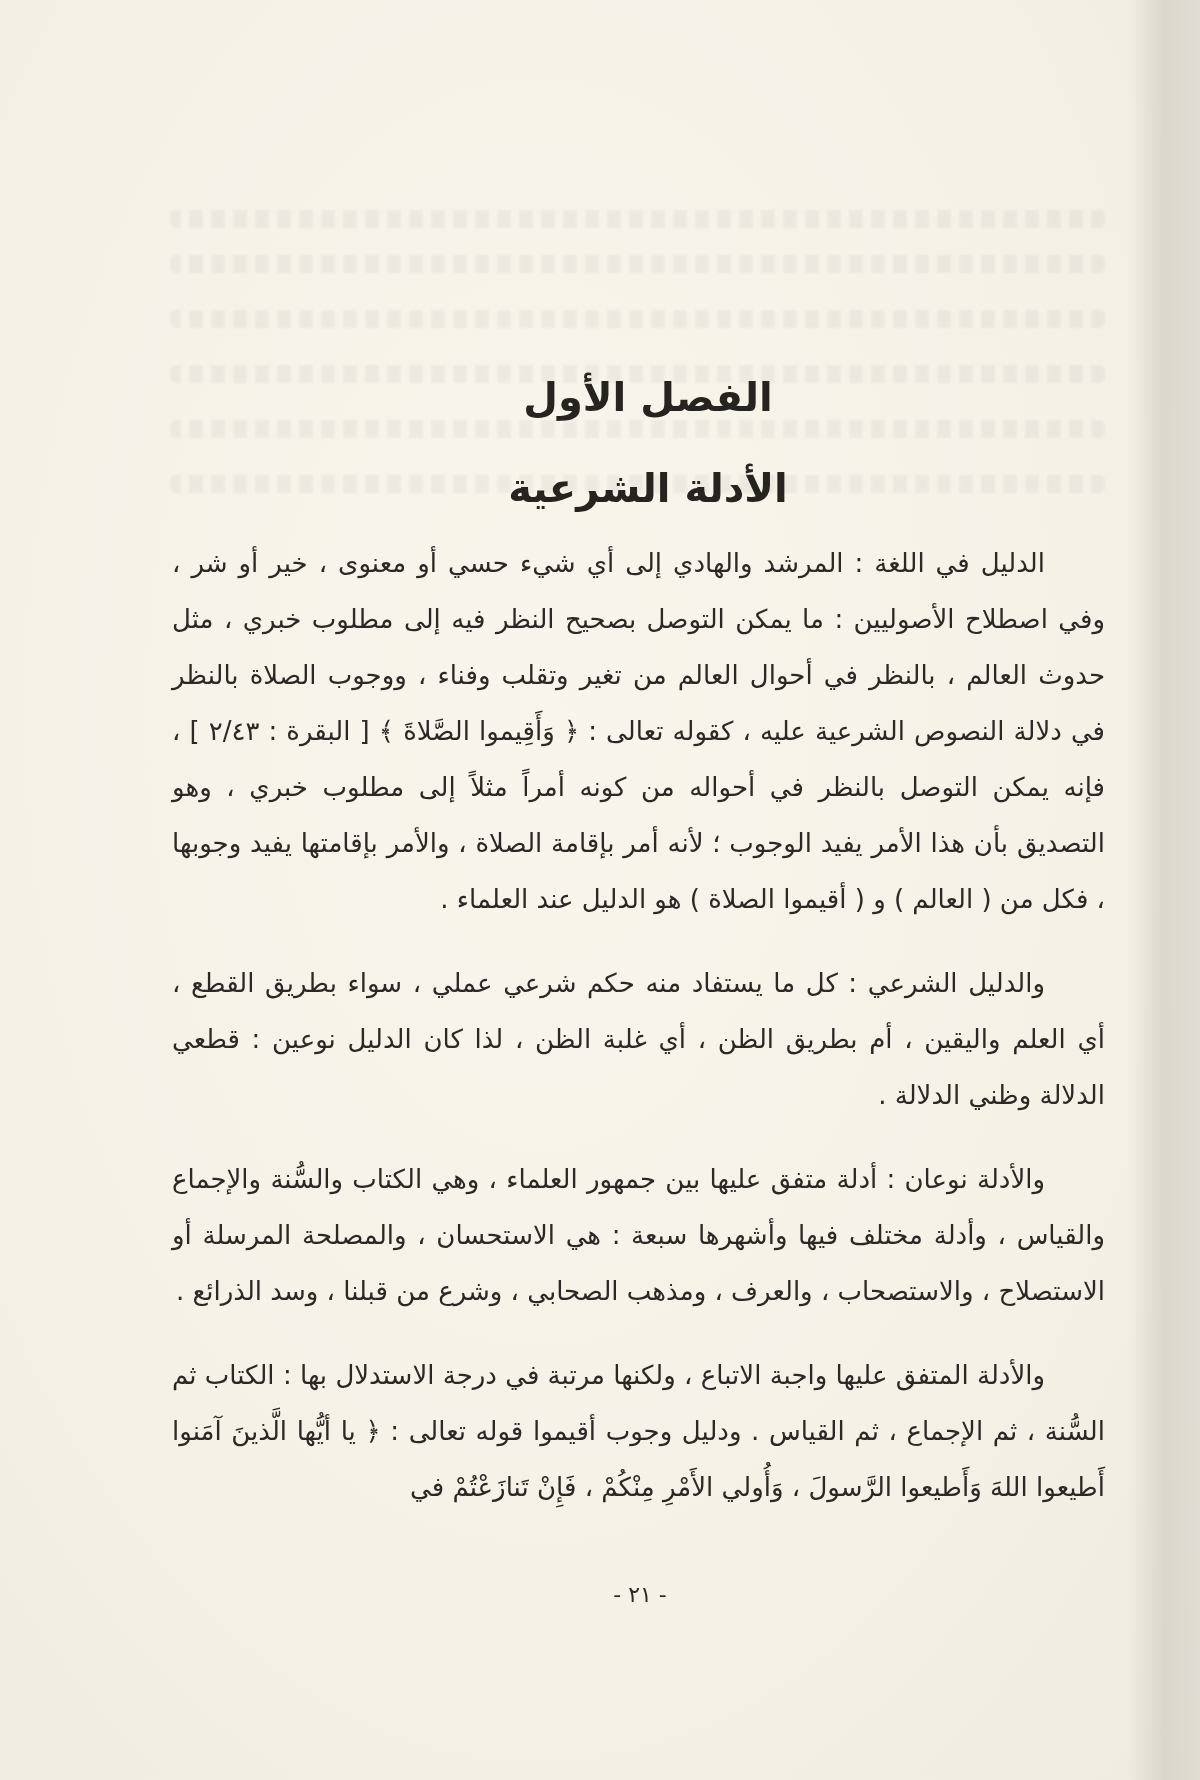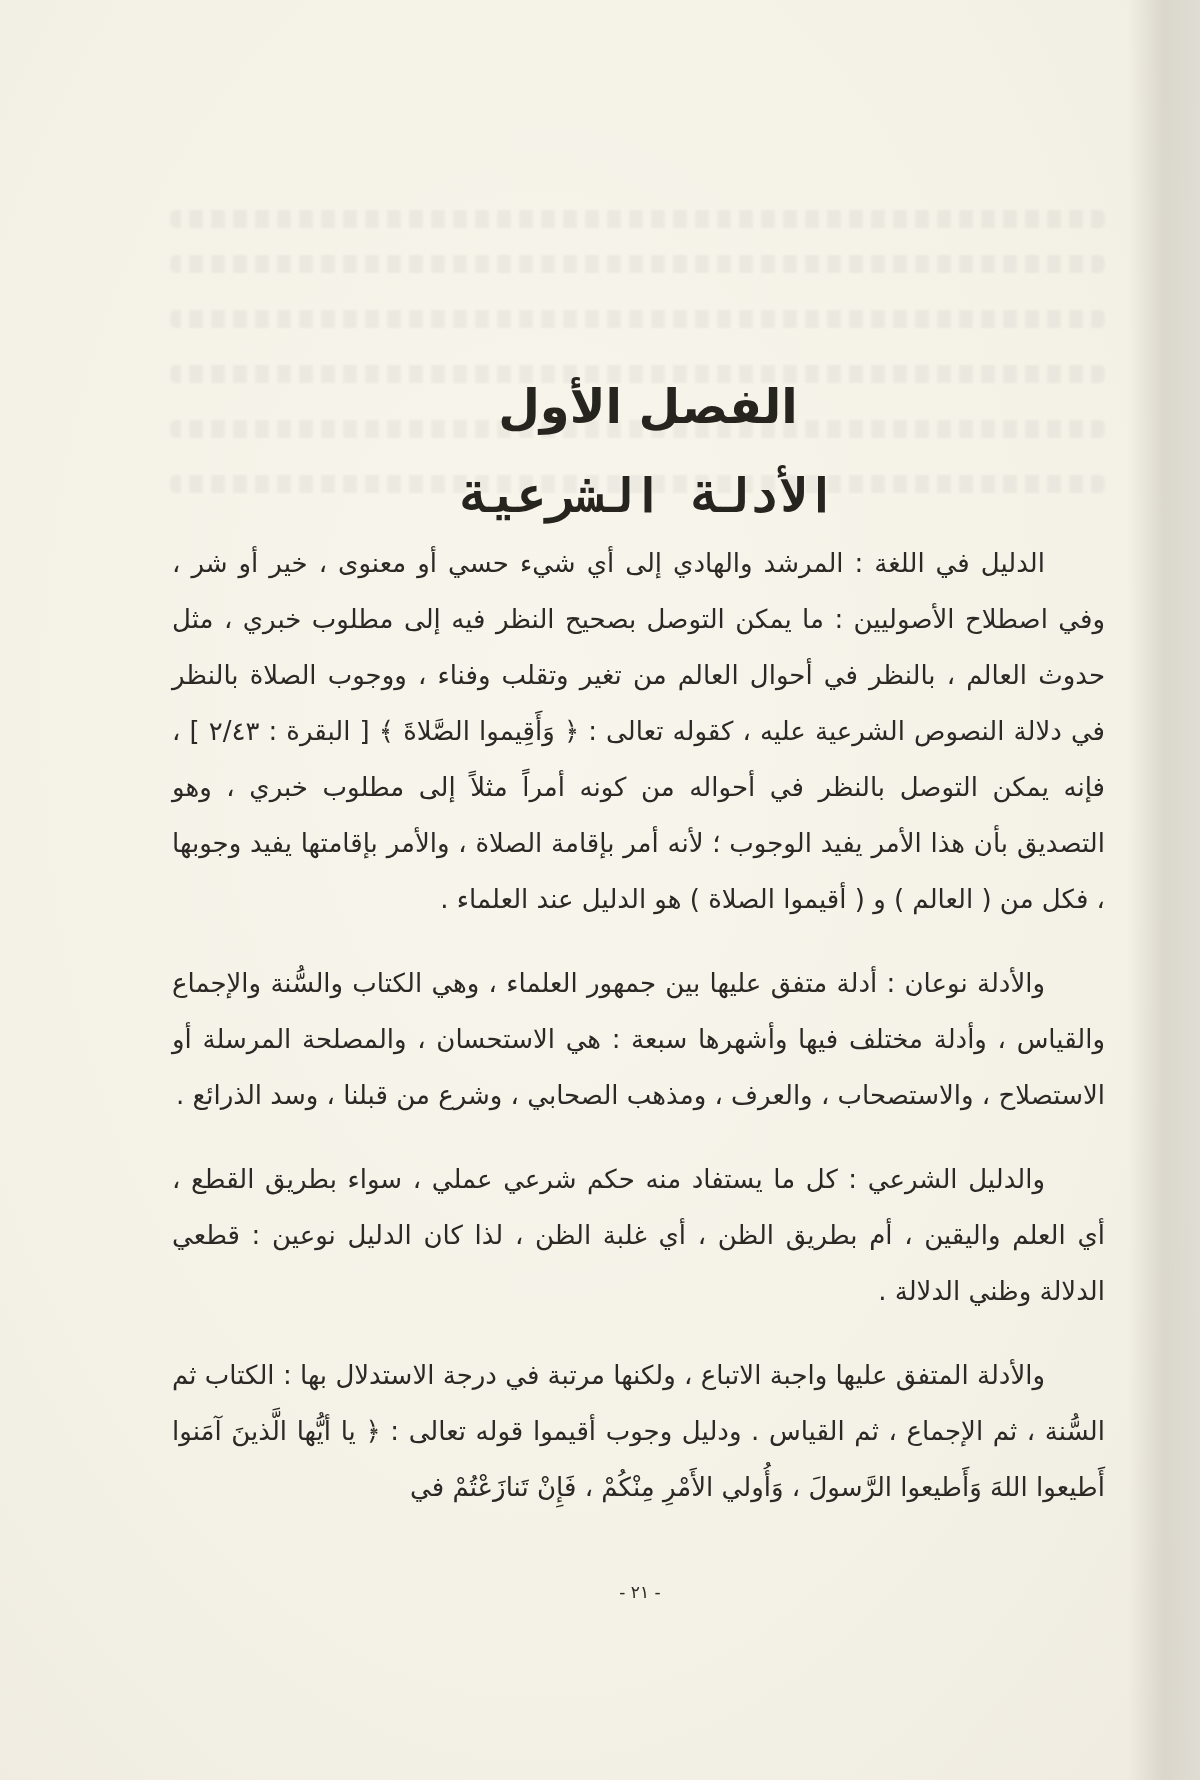--- a/index.html
+++ b/index.html
@@ -30,27 +30,27 @@
     border-radius: 6px;
     background: repeating-linear-gradient(to left, rgba(120,120,120,0.07) 0 14px, rgba(0,0,0,0) 14px 22px);
     filter: blur(1.2px);
   }
   .heading {
     position: absolute;
     left: 16px;
     right: 0;
     text-align: center;
     font-weight: bold;
-    font-size: 48px;
+    font-size: 40px;
     line-height: 1;
     color: #26241f;
     padding-left: 80px;
   }
   .h1 { top: 350px; }
-  .h2 { top: 435px; font-family: Liberation Mono, monospace; }
+  .h2 { top: 435px; }
   .text-block {
     position: absolute;
     top: 535px;
     left: 170px;
     width: 935px;
     font-size: 26px;
     line-height: 56px;
     text-align: justify;
     text-align-last: right;
   }
@@ -59,21 +59,21 @@
     text-indent: 0;
   }
   .para.indent { text-indent: 60px; }
   .para.first { text-indent: 60px; }
   .page-number {
     position: absolute;
     top: 1582px;
     left: 0;
     right: 0;
     text-align: center;
-    font-size: 17px;
+    font-size: 22px;
     padding-left: 80px;
     color: #2b2925;
   }
 </style>
 </head>
 <body>
 
 <div class="page">
 
   <div class="bleed" style="top:210px;"></div>
@@ -81,19 +81,19 @@
   <div class="bleed" style="top:310px;"></div>
   <div class="bleed" style="top:365px;"></div>
   <div class="bleed" style="top:420px;"></div>
   <div class="bleed" style="top:475px;"></div>
 
   <h1 class="heading h1">الفصل الأول</h1>
   <h2 class="heading h2">الأدلة الشرعية</h2>
 
   <div class="text-block">
     <p class="para first">الدليل في اللغة : المرشد والهادي إلى أي شيء حسي أو معنوى ، خير أو شر ، وفي اصطلاح الأصوليين : ما يمكن التوصل بصحيح النظر فيه إلى مطلوب خبري ، مثل حدوث العالم ، بالنظر في أحوال العالم من تغير وتقلب وفناء ، ووجوب الصلاة بالنظر في دلالة النصوص الشرعية عليه ، كقوله تعالى : ﴿ وَأَقِيموا الصَّلاةَ ﴾ [ البقرة : ٢/٤٣ ] ، فإنه يمكن التوصل بالنظر في أحواله من كونه أمراً مثلاً إلى مطلوب خبري ، وهو التصديق بأن هذا الأمر يفيد الوجوب ؛ لأنه أمر بإقامة الصلاة ، والأمر بإقامتها يفيد وجوبها ، فكل من ( العالم ) و ( أقيموا الصلاة ) هو الدليل عند العلماء .</p>
+    <p class="para indent">والدليل الشرعي : كل ما يستفاد منه حكم شرعي عملي ، سواء بطريق القطع ، أي العلم واليقين ، أم بطريق الظن ، أي غلبة الظن ، لذا كان الدليل نوعين : قطعي الدلالة وظني الدلالة .</p>
     <p class="para indent">والأدلة نوعان : أدلة متفق عليها بين جمهور العلماء ، وهي الكتاب والسُّنة والإجماع والقياس ، وأدلة مختلف فيها وأشهرها سبعة : هي الاستحسان ، والمصلحة المرسلة أو الاستصلاح ، والاستصحاب ، والعرف ، ومذهب الصحابي ، وشرع من قبلنا ، وسد الذرائع .</p>
-    <p class="para indent">والدليل الشرعي : كل ما يستفاد منه حكم شرعي عملي ، سواء بطريق القطع ، أي العلم واليقين ، أم بطريق الظن ، أي غلبة الظن ، لذا كان الدليل نوعين : قطعي الدلالة وظني الدلالة .</p>
     <p class="para indent">والأدلة المتفق عليها واجبة الاتباع ، ولكنها مرتبة في درجة الاستدلال بها : الكتاب ثم السُّنة ، ثم الإجماع ، ثم القياس . ودليل وجوب أقيموا قوله تعالى : ﴿ يا أيُّها الَّذينَ آمَنوا أَطيعوا اللهَ وَأَطيعوا الرَّسولَ ، وَأُولي الأَمْرِ مِنْكُمْ ، فَإِنْ تَنازَعْتُمْ في</p>
   </div>
 
   <div class="page-number">- ٢١ -</div>
 </div>
 
 </body></html>

